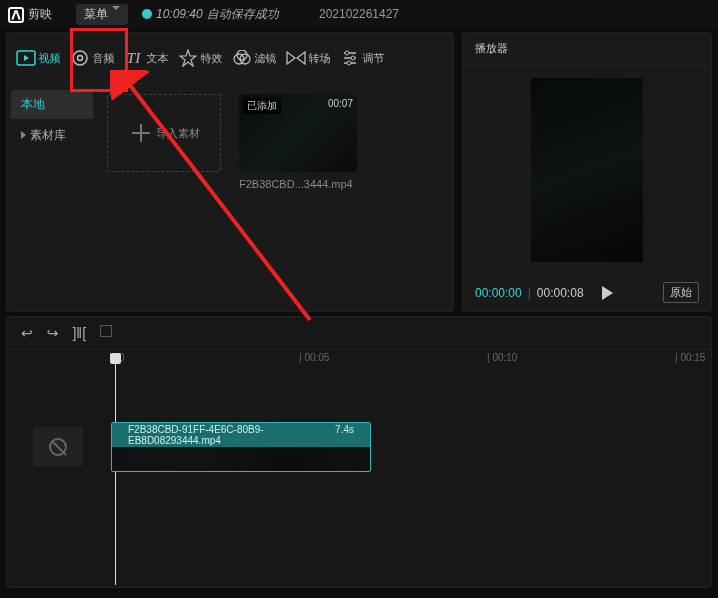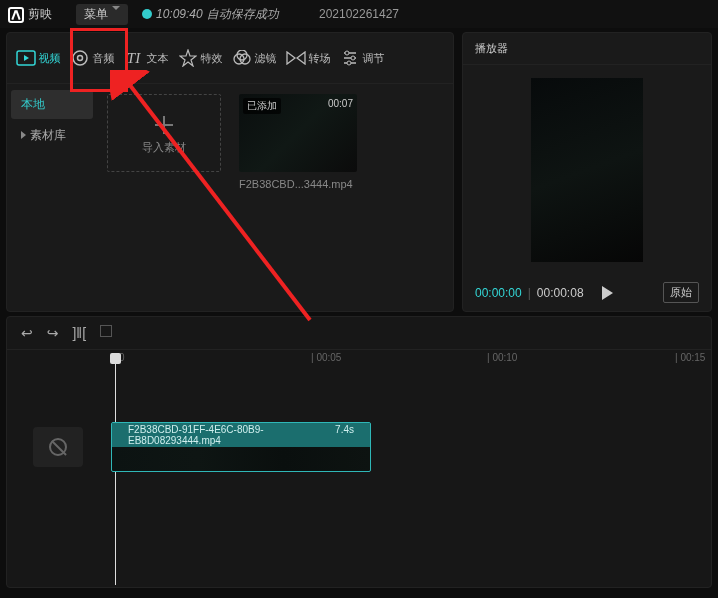--- a/index.html
+++ b/index.html
@@ -49,21 +49,21 @@
   .tab.active { color: #33d6d6; }
   .tab .ticon { width: 20px; height: 18px; display: flex; align-items: center; justify-content: center; }
   .media-body { display: flex; flex: 1; }
   .subtabs { width: 90px; padding: 6px 4px; }
   .subtab { padding: 6px 10px; font-size: 12px; border-radius: 3px; margin-bottom: 2px; color: #aaa; cursor: pointer; }
   .subtab.active { background: #2e2e2e; color: #3cc; }
   .subtab .tri { display: inline-block; width: 0; height: 0; border-top: 4px solid transparent; border-bottom: 4px solid transparent; border-left: 5px solid #888; margin-right: 4px; }
   .gallery { flex: 1; display: flex; padding: 10px; gap: 18px; }
   .import-box {
     width: 114px; height: 78px; border: 1px dashed #444;
-    display: flex; flex-direction: column; align-items: center; justify-content: center;
+    display: flex; flex-direction: row; align-items: center; justify-content: center;
     color: #888; font-size: 11px; gap: 2px; border-radius: 2px; text-align: center;
   }
   .import-box .plus { width: 26px; height: 26px; position: relative; }
   .import-box .plus::before, .import-box .plus::after { content:""; position:absolute; background:#777; }
   .import-box .plus::before { left: 12px; top: 4px; width: 2px; height: 18px; }
   .import-box .plus::after { top: 12px; left: 4px; height: 2px; width: 18px; }
   .clip-tile { width: 124px; }
   .thumb { width: 118px; height: 78px; background: linear-gradient(135deg,#0a0e0e,#101815,#0b0b0b); border-radius: 2px; position: relative; }
   .thumb .badge { position: absolute; top: 4px; left: 4px; background: rgba(0,0,0,.7); padding: 1px 4px; font-size: 10px; border-radius: 2px; }
   .thumb .dur { position: absolute; top: 4px; right: 4px; font-size: 10px; }
@@ -228,21 +228,21 @@
 <div class="timeline">
   <div class="tl-tools">
     <span>↩</span>
     <span>↪</span>
     <span>]‖[</span>
     <span style="border:1px solid #555;width:12px;height:12px;display:inline-block"></span>
   </div>
   <div class="ruler">
     <span class="mark" style="left:0px">|</span>
     <span class="mark" style="left:8px">0</span>
-    <span class="mark" style="left:200px">|&nbsp;<span>00:05</span></span>
+    <span class="mark" style="left:188px">|&nbsp;<span>00:05</span></span>
     <span class="mark" style="left:376px">|&nbsp;<span>00:10</span></span>
     <span class="mark" style="left:564px">|&nbsp;<span>00:15</span></span>
   </div>
   <div class="playhead"></div>
   <div class="tracks">
     <div class="track">
       <div class="track-head">
         <div class="mute-icon"></div>
       </div>
       <div class="clip-block">

